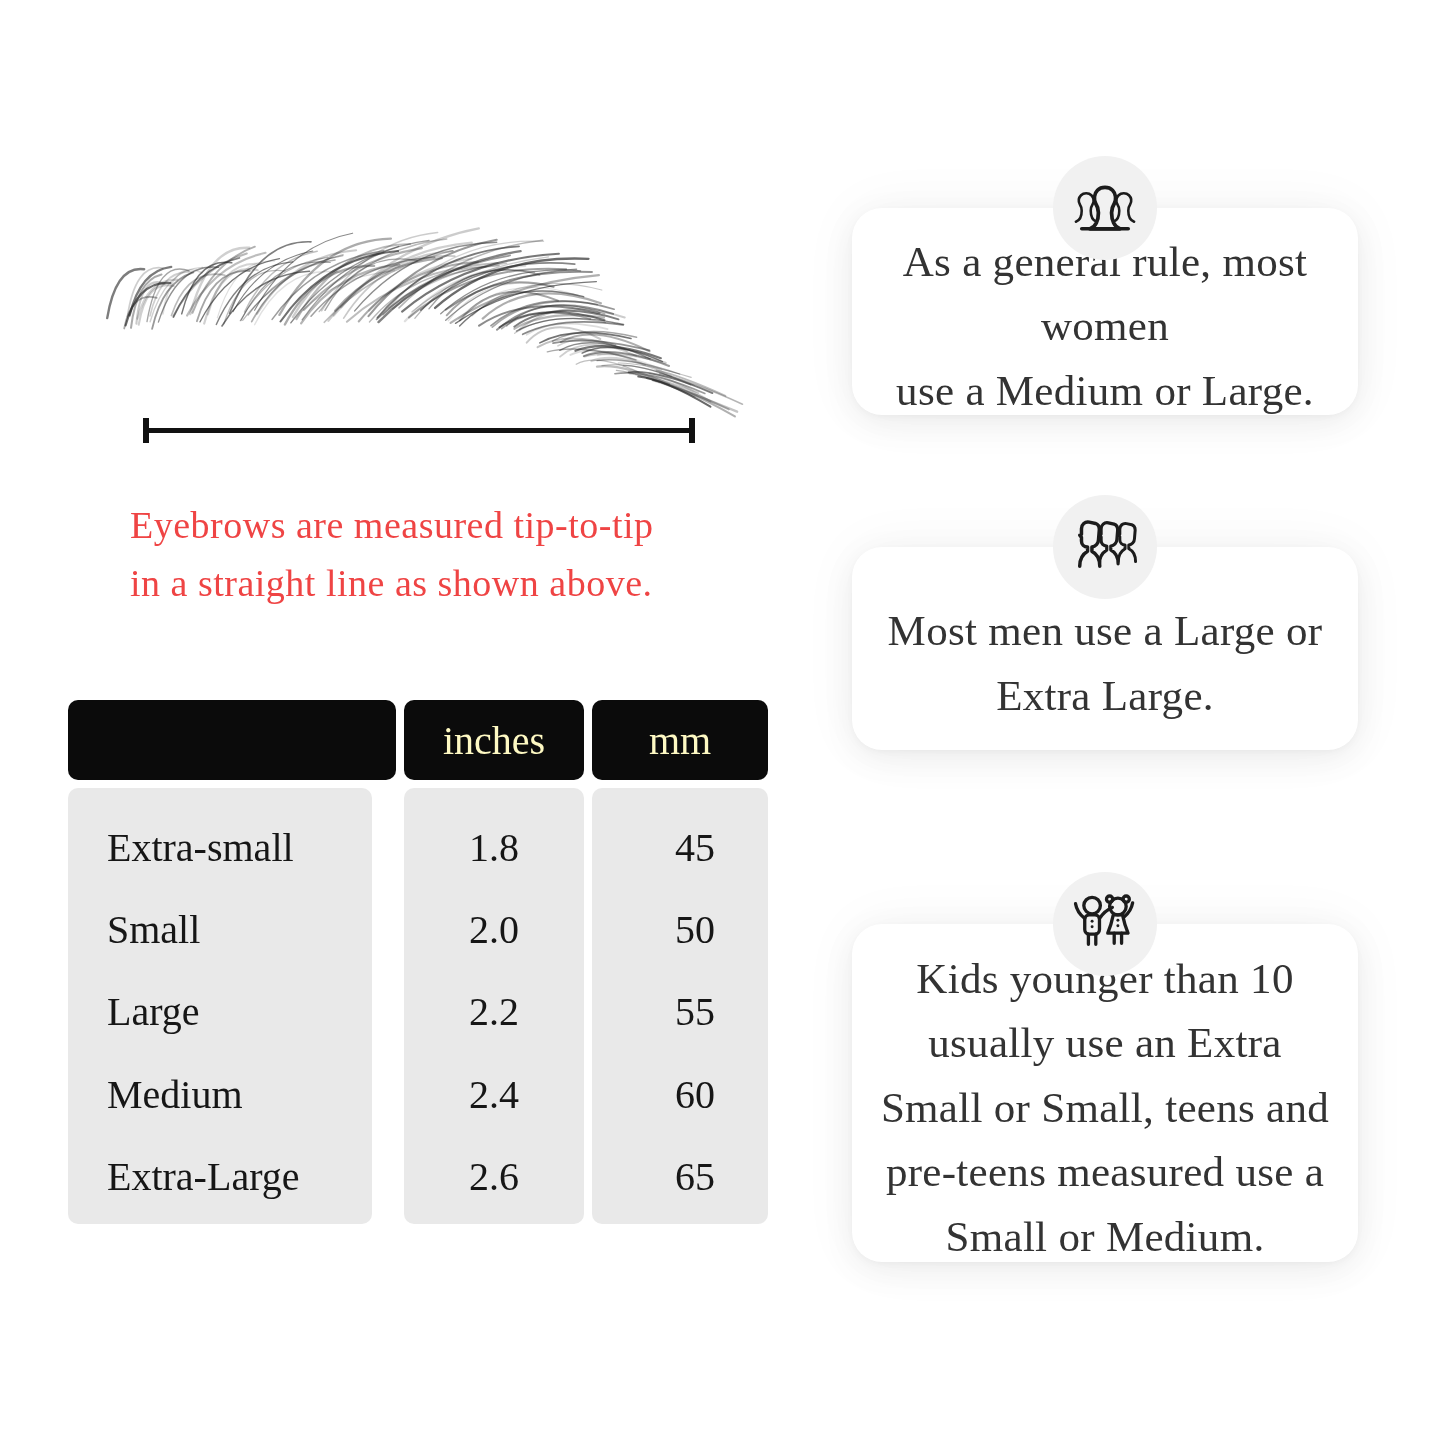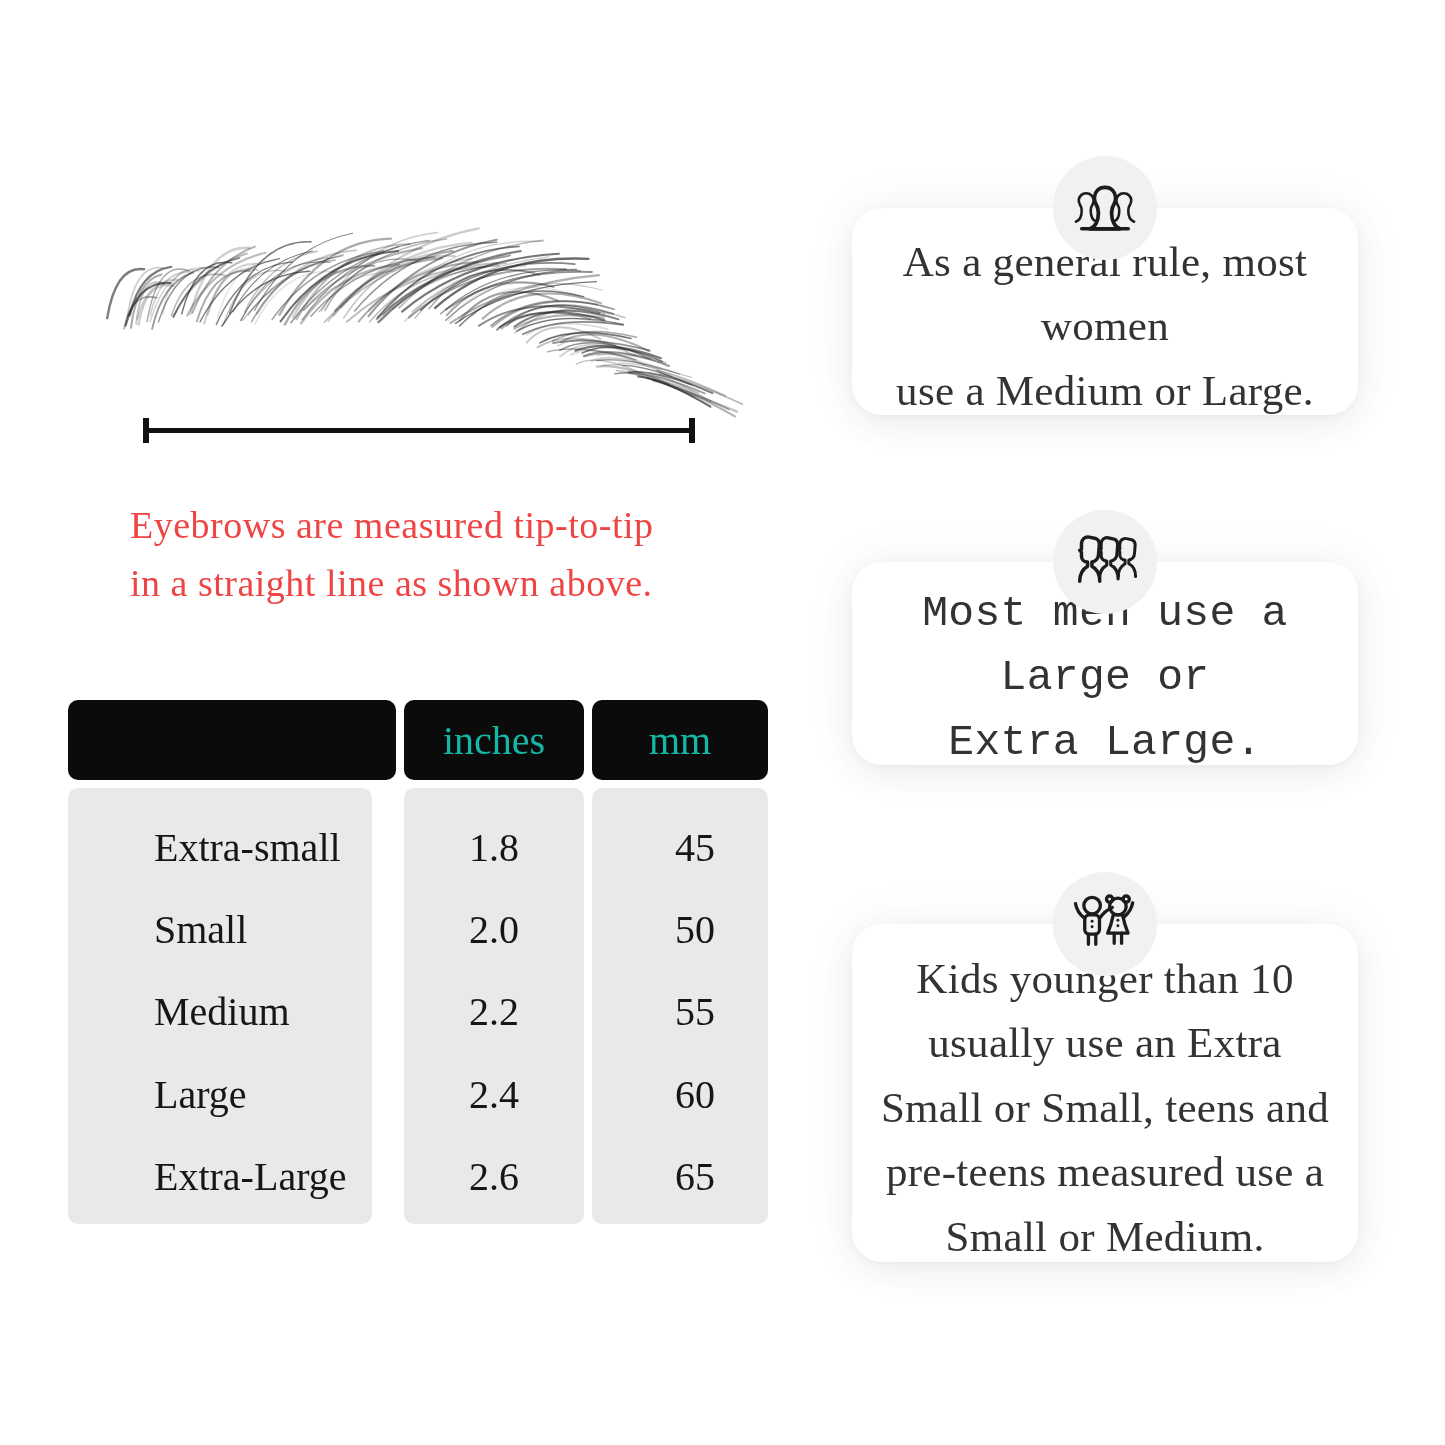--- a/index.html
+++ b/index.html
@@ -14,42 +14,42 @@
   .measure-cap.left{left:-3px;}
   .measure-cap.right{right:-3px;}
   .caption{
     position:absolute;left:130px;top:497px;width:620px;
     font-size:38px;line-height:1.52;color:#ef4444;letter-spacing:0.5px;
   }
   .caption span{display:block;}
   
   .th-block{
     position:absolute;top:700px;height:80px;background:#0b0b0b;border-radius:10px;
-    color:#14b8a6;font-size:40px;display:flex;align-items:center;justify-content:center;
+    color:#fef9c3;font-size:40px;display:flex;align-items:center;justify-content:center;
   }
   #th-size{left:68px;width:328px;}
   #th-inches{left:404px;width:180px;}
   #th-mm{left:592px;width:176px;}
   .tb-col{
     position:absolute;top:788px;height:436px;background:#e9e9e9;border-radius:10px;
     display:grid;grid-template-rows:repeat(5,1fr);align-items:center;
     font-size:40px;color:#161616;box-sizing:border-box;padding-top:18px;padding-bottom:6px;
   }
-  #tb-size{left:68px;width:304px;padding-left:86px;}
+  #tb-size{left:68px;width:304px;padding-left:39px;}
   #tb-inches{left:404px;width:180px;text-align:center;}
   #tb-mm{left:592px;width:176px;text-align:center;padding-left:30px;}
   
   .card{
     position:absolute;left:852px;width:506px;background:#fff;border-radius:30px;
     box-shadow:0 8px 34px rgba(0,0,0,0.06),0 0 60px rgba(0,0,0,0.045),0 2px 6px rgba(0,0,0,0.03);
     display:flex;align-items:center;justify-content:center;
     box-sizing:border-box;padding-top:30px;
   }
   #card-women{top:208px;height:207px;}
-  #card-men{top:562px;height:203px;font-family:Liberation Mono, monospace;}
+  #card-men{top:547px;height:203px;}
   #card-kids{top:924px;height:338px;}
   .badge{
     position:absolute;left:50%;top:-52px;transform:translateX(-50%);
     width:104px;height:104px;border-radius:50%;background:#f1f1f1;
     display:flex;align-items:center;justify-content:center;
   }
   .badge svg{display:block;}
   .card-text{
     font-size:43px;line-height:1.5;color:#333;text-align:center;letter-spacing:0.3px;
   }
@@ -220,22 +220,22 @@
     <span>in a straight line as shown above.</span>
   </div>
 
   <div id="th-size" class="th-block"></div>
   <div id="th-inches" class="th-block">inches</div>
   <div id="th-mm" class="th-block">mm</div>
 
   <div id="tb-size" class="tb-col">
     <div>Extra-small</div>
     <div>Small</div>
+    <div>Large</div>
     <div>Medium</div>
-    <div>Large</div>
     <div>Extra-Large</div>
   </div>
   <div id="tb-inches" class="tb-col">
     <div>1.8</div>
     <div>2.0</div>
     <div>2.2</div>
     <div>2.4</div>
     <div>2.6</div>
   </div>
   <div id="tb-mm" class="tb-col">

